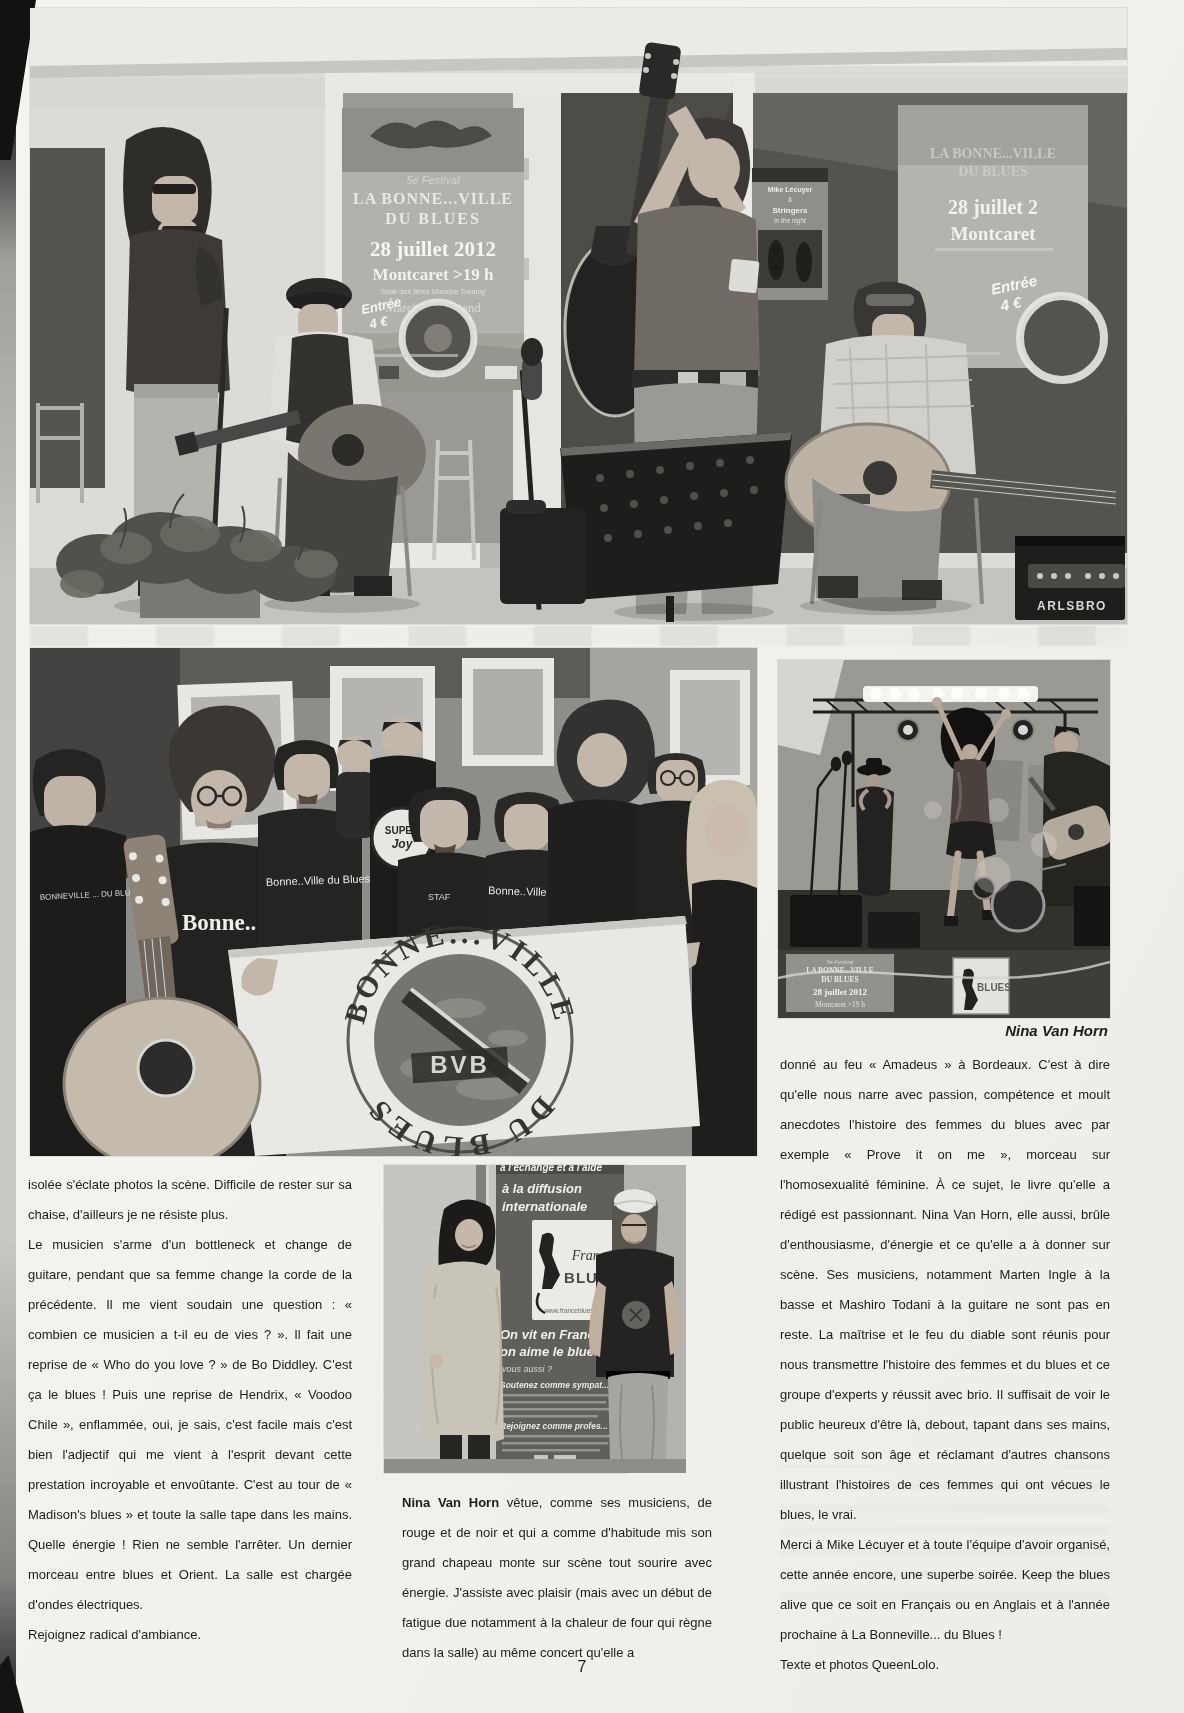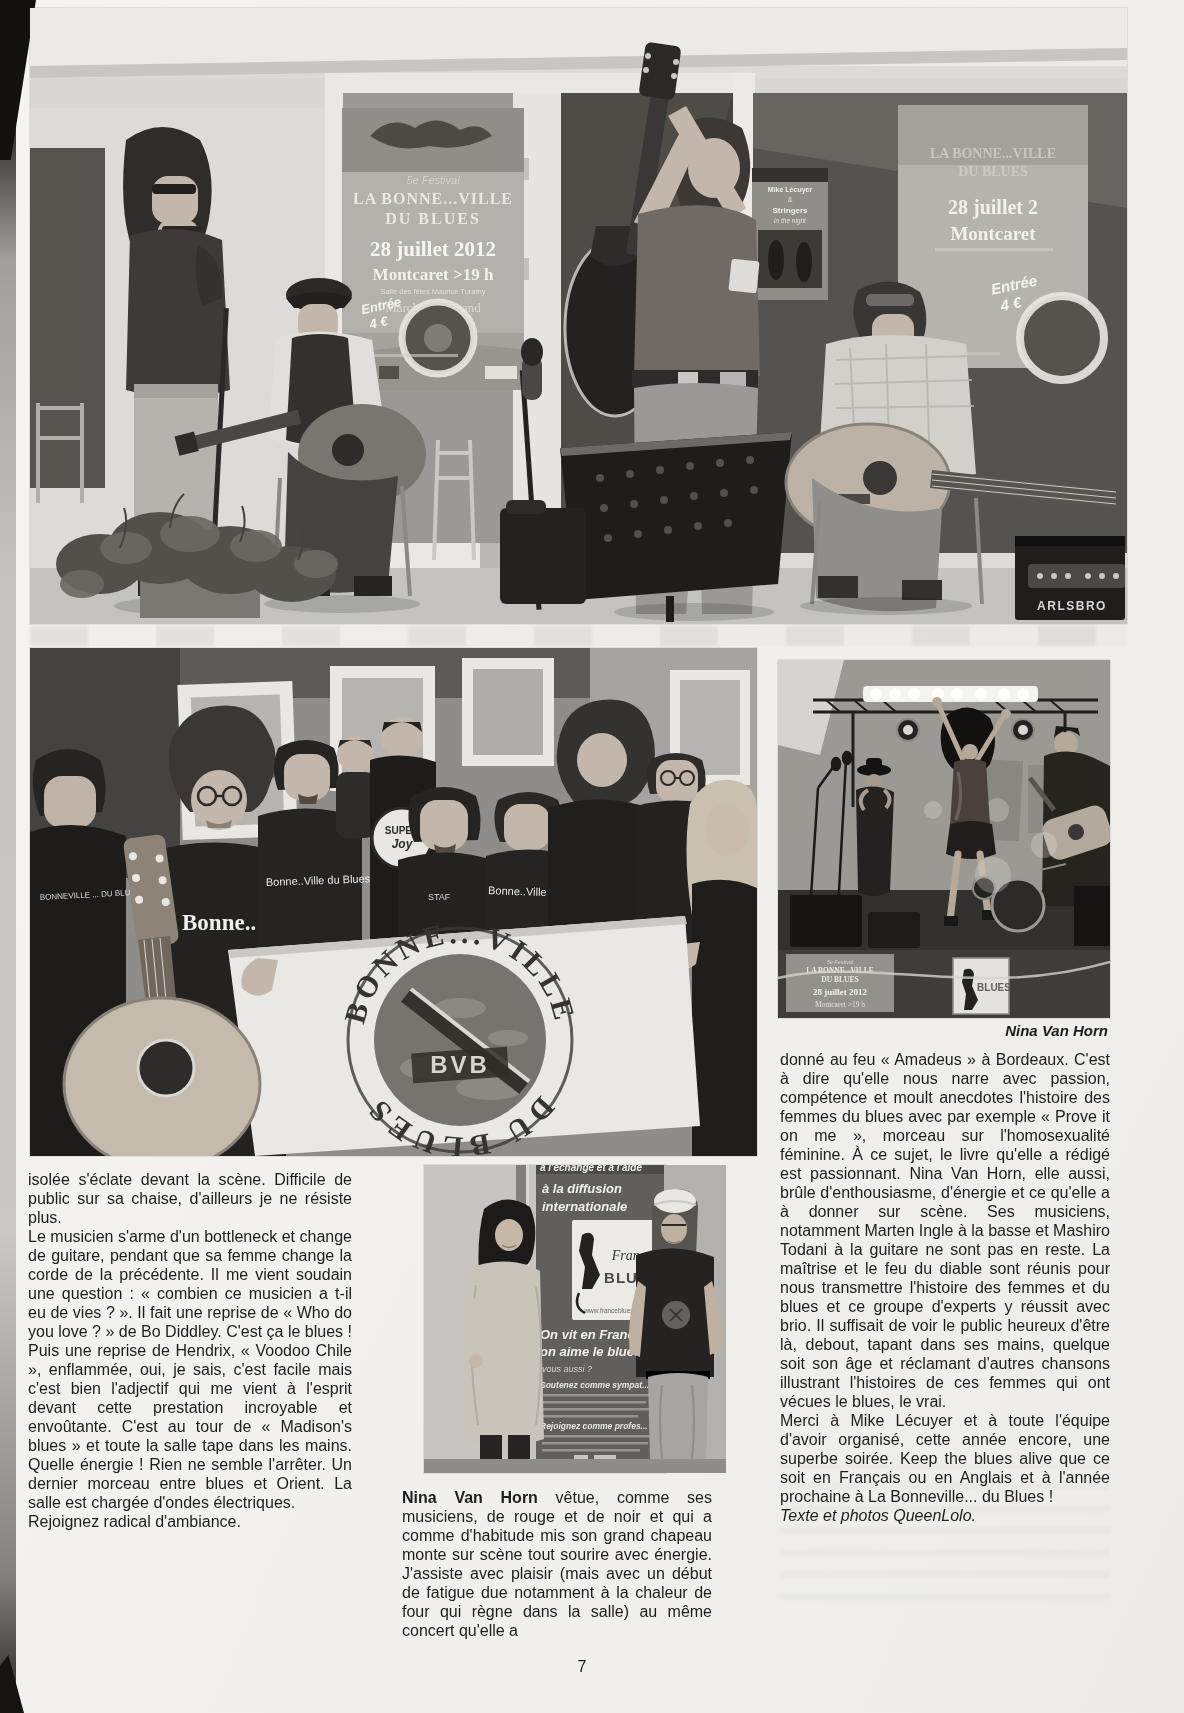--- a/index.html
+++ b/index.html
@@ -13,26 +13,26 @@
   .gutter-top{left:0;top:0;width:36px;height:160px;background:#141210;
     clip-path:polygon(0 0,100% 0,30% 100%,0 100%);}
   .gutter-bottom{left:0;top:1655px;width:24px;height:58px;background:#161412;
     clip-path:polygon(0 18%,35% 0,100% 100%,0 100%);}
   .photo{box-shadow:0 0 0 1px rgba(40,40,38,.10);}
   .photo svg{display:block;}
   .ghost-strip{left:30px;top:626px;width:1097px;height:20px;opacity:.45;filter:blur(1px);
     background:repeating-linear-gradient(90deg,rgba(135,133,127,.35) 0 58px,rgba(176,174,168,.12) 58px 126px);}
   .ghost-col{left:780px;top:1465px;width:330px;height:150px;opacity:.5;filter:blur(1px);
     background:repeating-linear-gradient(0deg,transparent 0 15px,rgba(125,130,112,.09) 15px 22px);}
-  .col{text-align:justify;font-size:16px;line-height:19px;}
+  .col{text-align:justify;font-size:13px;line-height:30px;}
   .col p{margin:0;}
   .gap{margin-top:21.6px;}
   .caption{font-size:15px;font-weight:bold;font-style:italic;text-align:right;}
   .pagenum{font-size:16px;text-align:center;}
-  .credit{font-style:italic;}
+  .credit{}
 </style>
 </head>
 <body>
 
 <div class="page">
 
   <div class="abs gutter-base"></div>
   <div class="abs gutter-top"></div>
   <div class="abs gutter-bottom"></div>
 
@@ -513,21 +513,21 @@
         <rect x="175" y="298" width="56" height="56" fill="#e3e2de" stroke="#8b8a86" stroke-width="1.5"></rect>
         <path d="M186,310 q8,-4 10,4 l-2,12 6,14 -6,10 -8,0 2,-16 -4,-12z" fill="#232220"></path>
         <text x="216" y="331" font-size="10" font-weight="bold" fill="#55534f" text-anchor="middle" opacity="0.9">BLUES</text>
       </g>
       <path d="M0,318 C90,296 200,340 332,302" stroke="#d3d2ce" stroke-width="2.5" fill="none" opacity="0.8"></path>
     </svg>
   </div>
 
   <div class="abs caption" style="left:778px;top:1022px;width:330px;">Nina Van Horn</div>
 
-  <div class="abs photo" style="left:424px;top:1165px;width:242px;height:308px;">
+  <div class="abs photo" style="left:384px;top:1165px;width:242px;height:308px;">
     <svg width="302" height="308" viewBox="0 0 302 308">
       <rect x="0" y="0" width="302" height="308" fill="#c6c5c1"></rect>
       <rect x="240" y="0" width="62" height="308" fill="#b3b2ae"></rect>
       <rect x="92" y="0" width="10" height="252" fill="#807f7b"></rect>
       <rect x="102" y="0" width="3" height="252" fill="#d8d7d3"></rect>
       <g>
         <rect x="112" y="0" width="128" height="298" fill="#605f5b"></rect>
         <rect x="112" y="0" width="128" height="9" fill="#4c4b47"></rect>
         <text x="116" y="6" font-size="10" font-weight="bold" font-style="italic" fill="#f1f0ec">à l'échange et à l'aide</text>
         <text x="118" y="28" font-size="13" font-weight="bold" font-style="italic" fill="#f1f0ec">à la diffusion</text>
@@ -584,21 +584,21 @@
         <path d="M224,212 q30,-8 60,0 l-2,86 -56,0z" fill="#a6a5a1"></path>
         <path d="M238,220 q-4,36 0,74 M268,220 q4,36 0,74" stroke="#8d8c88" stroke-width="2" fill="none"></path>
       </g>
       <rect x="0" y="294" width="302" height="14" fill="#8e8d89"></rect>
     </svg>
   </div>
 
   <div class="abs ghost-col"></div>
 
   <div class="abs col" style="left:28px;top:1170px;width:324px;">
-    <p>isolée s'éclate devant la scène. Difficile de public sur sa chaise, d'ailleurs je ne résiste plus.</p>
+    <p>isolée s'éclate photos la scène. Difficile de rester sur sa chaise, d'ailleurs je ne résiste plus.</p>
     <p>Le musicien s'arme d'un bottleneck et change de guitare, pendant que sa femme change la corde de la précédente. Il me vient soudain une question : « combien ce musicien a t-il eu de vies ? ». Il fait une reprise de « Who do you love ? » de Bo Diddley. C'est ça le blues ! Puis une reprise de Hendrix, « Voodoo Chile », enflammée, oui, je sais, c'est facile mais c'est bien l'adjectif qui me vient à l'esprit devant cette prestation incroyable et envoûtante. C'est au tour de « Madison's blues » et toute la salle tape dans les mains. Quelle énergie ! Rien ne semble l'arrêter. Un dernier morceau entre blues et Orient. La salle est chargée d'ondes électriques.</p>
     <p class="gap">Rejoignez radical d'ambiance.</p>
   </div>
 
   <div class="abs col" style="left:402px;top:1488px;width:310px;">
     <p><b>Nina Van Horn</b><span> vêtue, comme ses musiciens, de rouge et de noir et qui a comme d'habitude mis son grand chapeau monte sur scène tout sourire avec énergie. J'assiste avec plaisir (mais avec un début de fatigue due notamment à la chaleur de four qui règne dans la salle) au même concert qu'elle a</span></p>
   </div>
 
   <div class="abs col" style="left:780px;top:1050px;width:330px;">
     <p>donné au feu « Amadeus » à Bordeaux. C'est à dire qu'elle nous narre avec passion, compétence et moult anecdotes l'histoire des femmes du blues avec par exemple « Prove it on me », morceau sur l'homosexualité féminine. À ce sujet, le livre qu'elle a rédigé est passionnant. Nina Van Horn, elle aussi, brûle d'enthousiasme, d'énergie et ce qu'elle a à donner sur scène. Ses musiciens, notamment Marten Ingle à la basse et Mashiro Todani à la guitare ne sont pas en reste. La maîtrise et le feu du diable sont réunis pour nous transmettre l'histoire des femmes et du blues et ce groupe d'experts y réussit avec brio. Il suffisait de voir le public heureux d'être là, debout, tapant dans ses mains, quelque soit son âge et réclamant d'autres chansons illustrant l'histoires de ces femmes qui ont vécues le blues, le vrai.</p>

